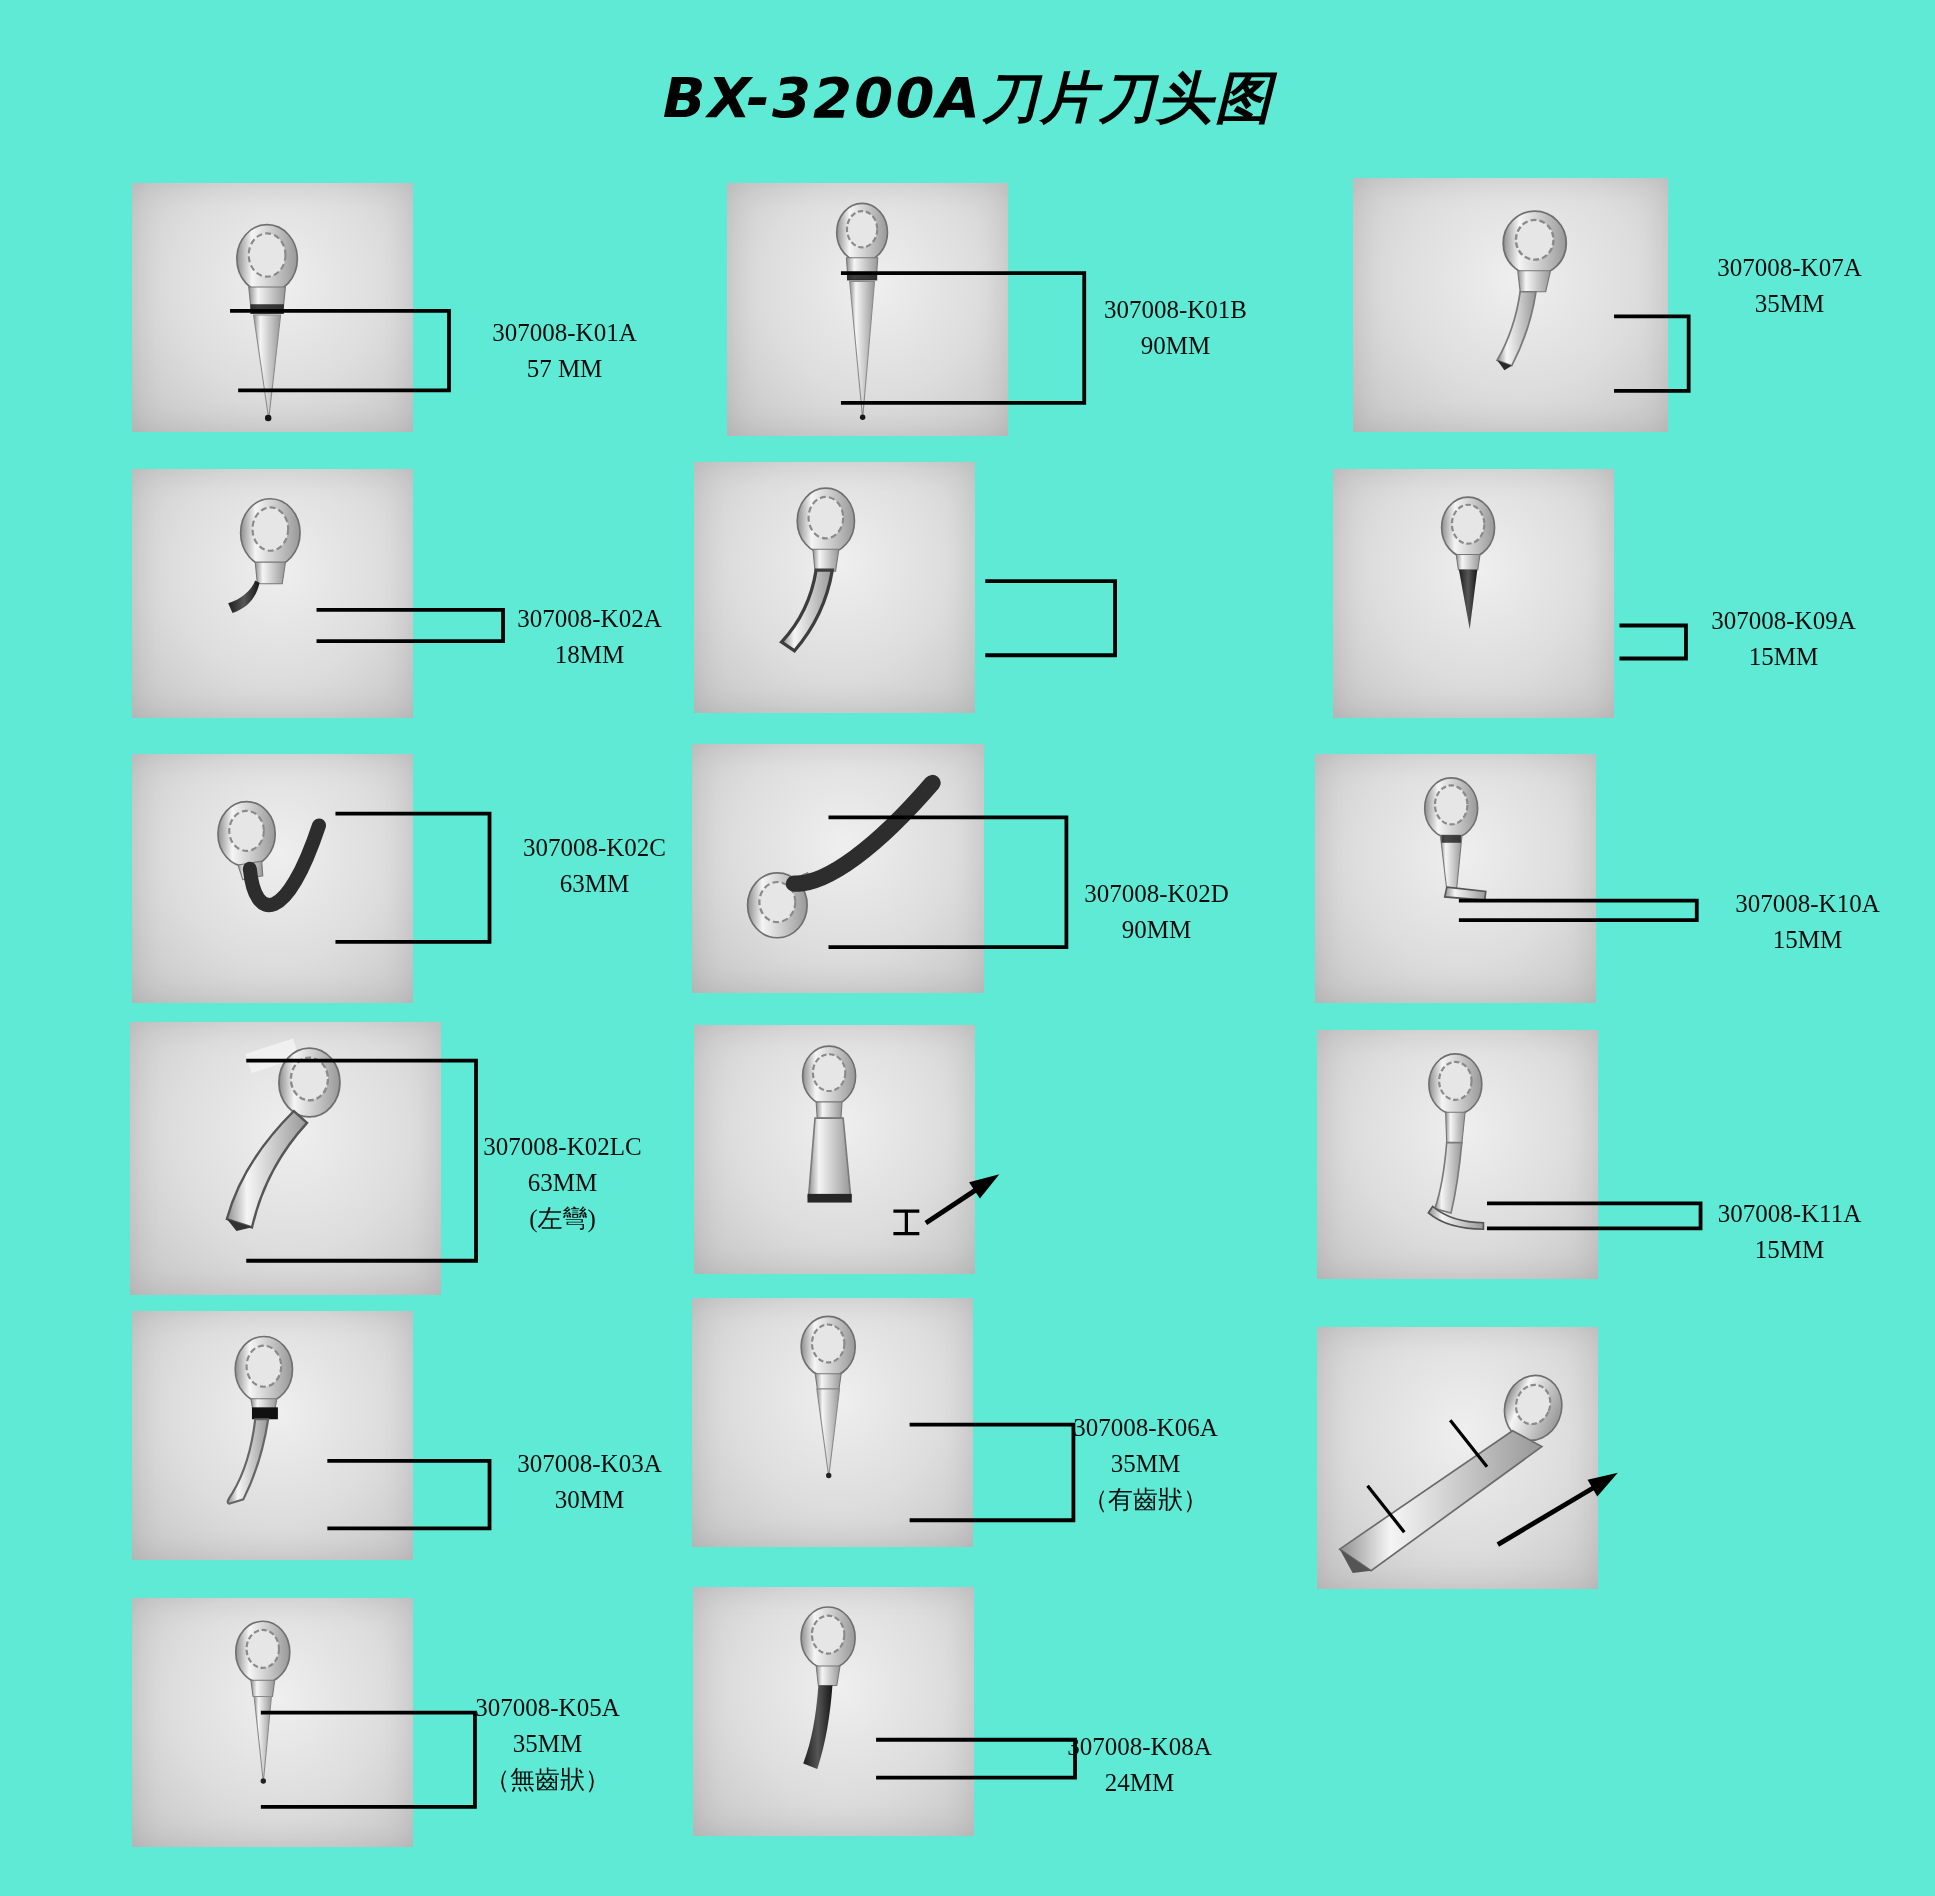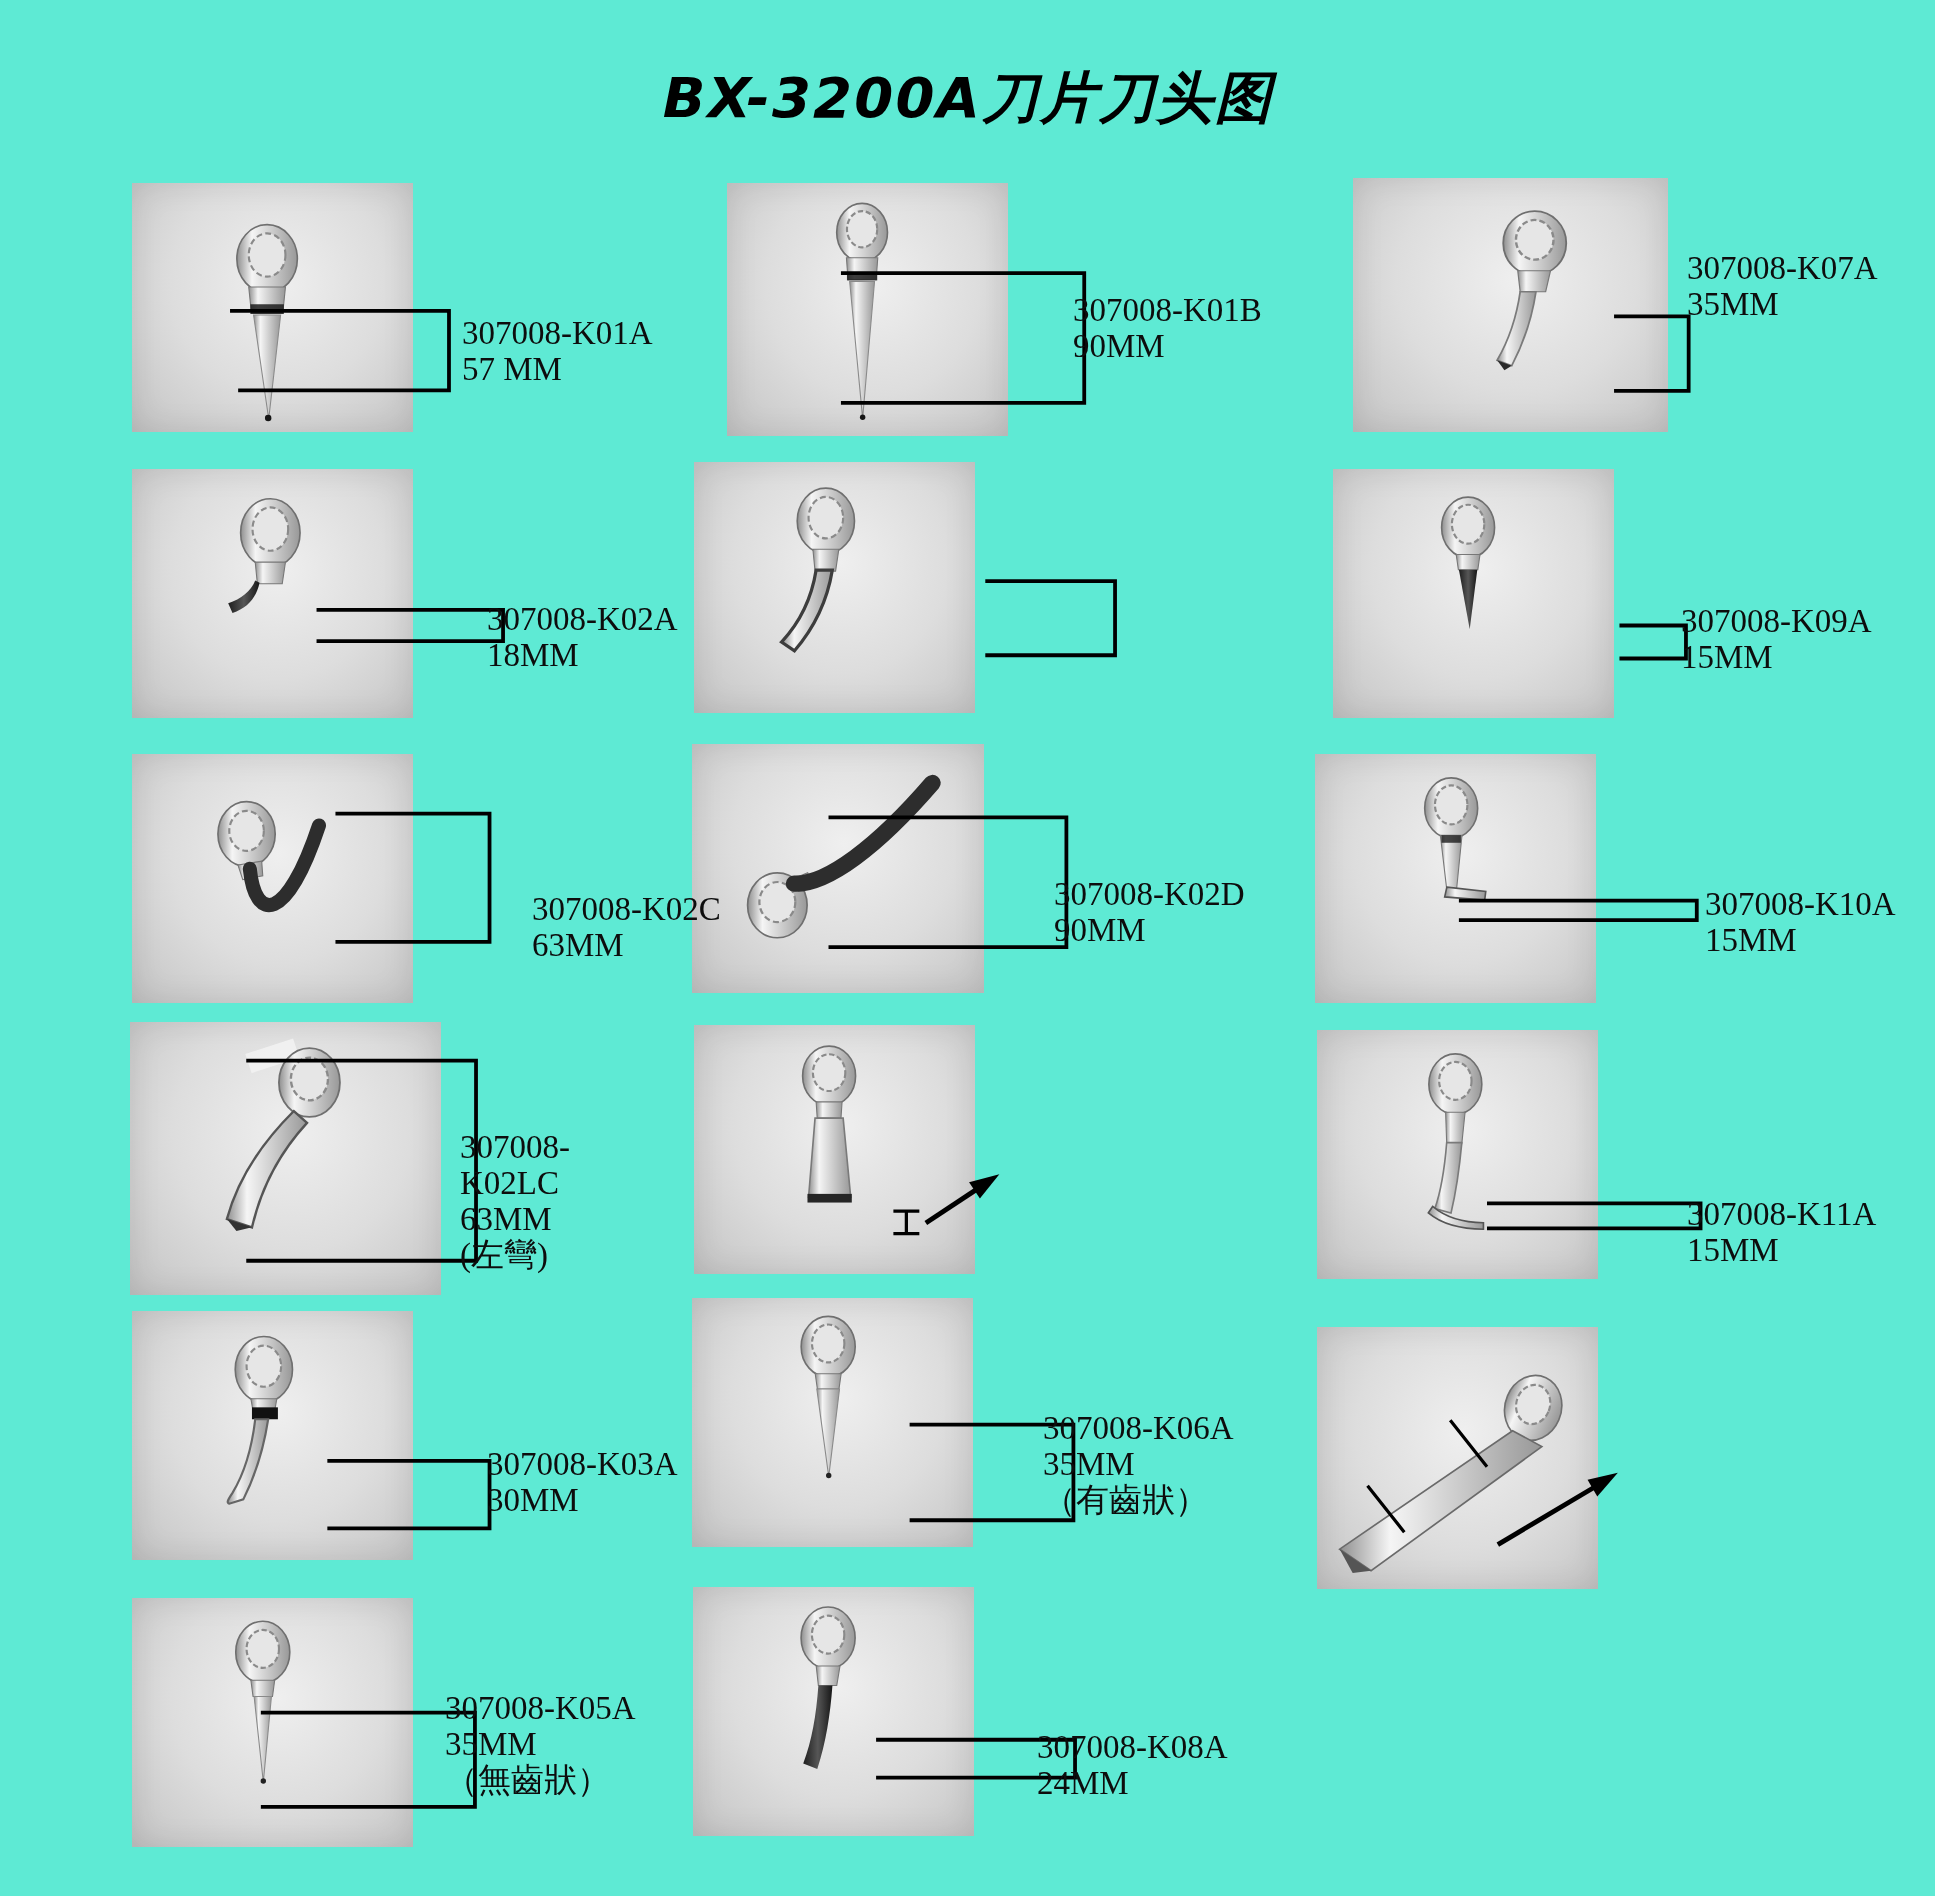--- a/index.html
+++ b/index.html
@@ -4,22 +4,22 @@
 <style>
   html,body{margin:0;padding:0;background:#ffffff;}
   .page{position:relative;width:1936px;height:1896px;background:#5eead4;overflow:hidden;
         font-family:"Liberation Serif", serif;}
   .title{position:absolute;left:0;top:61px;width:100%;text-align:center;
          font-family:"DejaVu Sans", sans-serif;font-weight:700;font-style:italic;
          font-size:56px;letter-spacing:2.2px;color:#000;}
   .photo{position:absolute;background:radial-gradient(ellipse at 52% 40%, #efefef 0%, #dddddd 52%, #c3c3c3 100%);
          box-shadow:inset 0 0 32px rgba(0,0,0,0.10);}
   .photo svg{position:absolute;left:0;top:0;width:100%;height:100%;}
-  .label{position:absolute;width:205px;color:#0d0d0d;
-         font-size:33px;line-height:36px;}
+  .label{position:absolute;width:205px;text-align:center;color:#0d0d0d;
+         font-size:25px;line-height:36px;}
   .label p{margin:0;}
   .overlay{position:absolute;left:0;top:0;width:1936px;height:1896px;pointer-events:none;}
 </style>
 </head>
 <body>
 
 <div class="page">
 
   
   <svg width="0" height="0">
@@ -261,21 +261,21 @@
     <p>307008-K02A</p>
     <p>18MM</p>
   </div>
 
 
   <div class="label" style="left:1681px;top:603px;">
     <p>307008-K09A</p>
     <p>15MM</p>
   </div>
 
-  <div class="label" style="left:492px;top:891px;padding-left:40px;">
+  <div class="label" style="left:492px;top:830px;">
     <p>307008-K02C</p>
     <p>63MM</p>
   </div>
 
   <div class="label" style="left:1054px;top:852px;margin-top:24px;">
     <p>307008-K02D</p>
     <p>90MM</p>
   </div>
 
   <div class="label" style="left:1705px;top:886px;">

